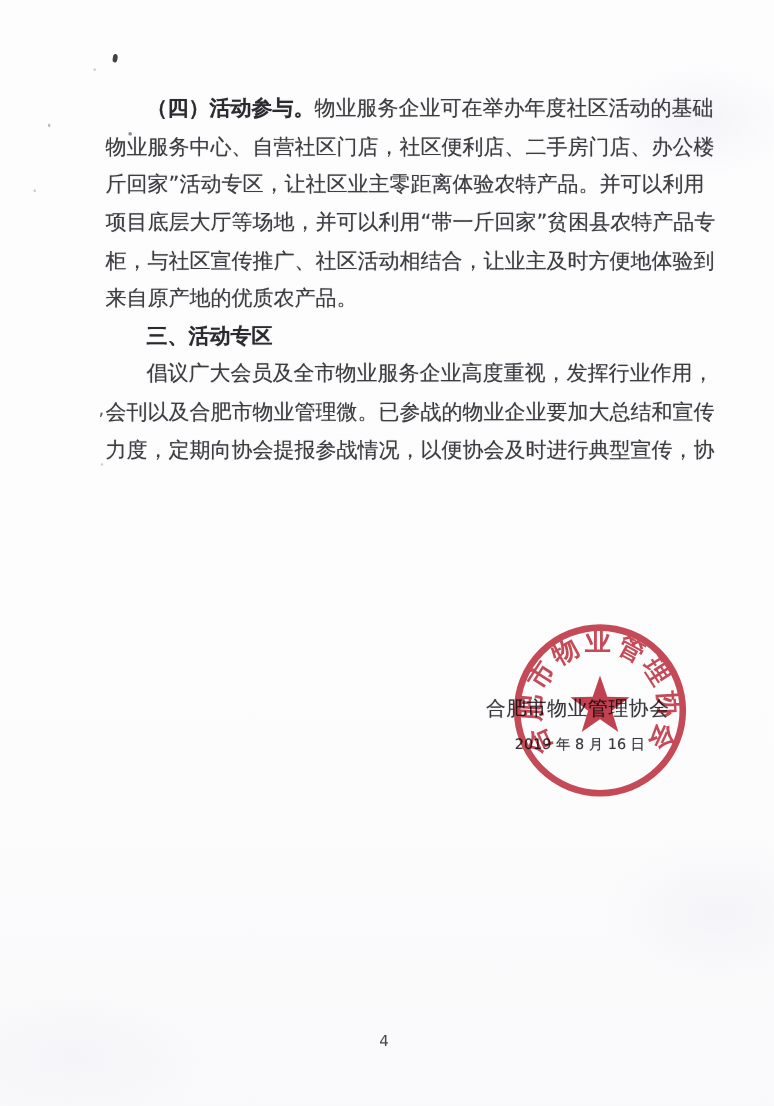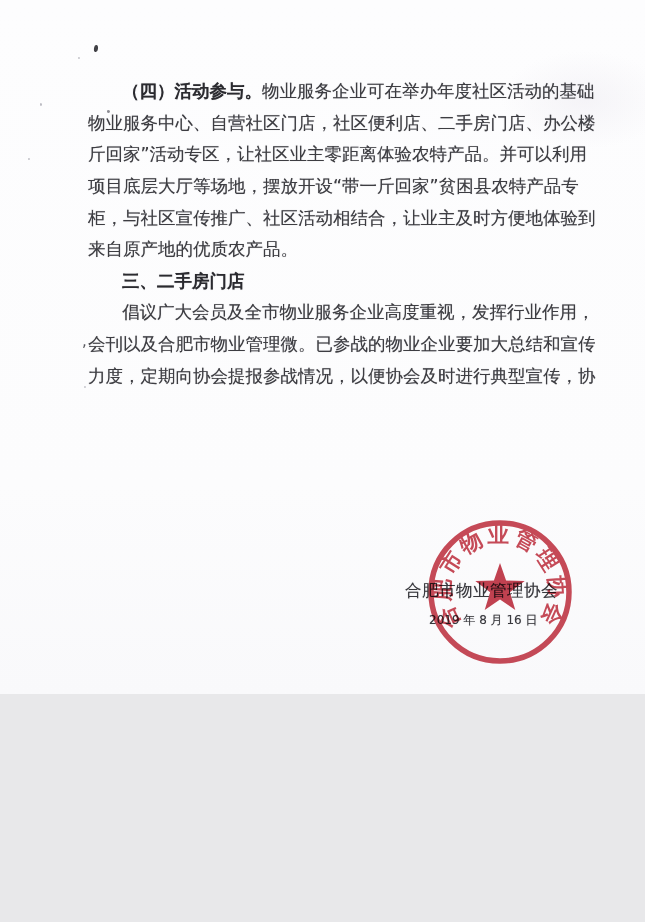--- a/index.html
+++ b/index.html
@@ -1,18 +1,18 @@
 <!DOCTYPE html>
 <html lang="zh"><head>
 <meta charset="utf-8">
 <style>
   html,body{margin:0;padding:0;background:#e8e8ea;}
   .page{
     position:relative;
-    width:645px;height:694px;
+    width:645px;height:922px;
     margin:0 auto;
     background:
       radial-gradient(ellipse 120px 70px at 585px 100px, rgba(238,236,242,.55) 0%, rgba(238,236,242,0) 70%),
       radial-gradient(ellipse 140px 90px at 600px 760px, rgba(240,238,243,.6) 0%, rgba(240,238,243,0) 70%),
       radial-gradient(ellipse 160px 80px at 60px 880px, rgba(240,238,243,.5) 0%, rgba(240,238,243,0) 70%),
       linear-gradient(180deg,#fdfdfe 0%, #fcfcfd 70%, #f9f9fb 100%);
     overflow:hidden;
     font-family:"DejaVu Sans","Liberation Sans",sans-serif;
   }
   .text-block{
@@ -71,24 +71,24 @@
 </style>
 </head>
 <body>
 
 <div class="page">
 
   <div class="text-block">
     <div class="line indent"><span class="b">（四）活动参与。</span><span>物业服务企业可在举办年度社区活动的基础</span></div>
     <div class="line"><span>物业服务中心、自营社区门店，社区便利店、二手房门店、办公楼</span></div>
     <div class="line"><span>斤回家”活动专区，让社区业主零距离体验农特产品。并可以利用</span></div>
-    <div class="line"><span>项目底层大厅等场地，摆放开设“带一斤回家”贫困县农特产品专</span></div>
+    <div class="line"><span>项目底层大厅等场地，并可以利用“带一斤回家”贫困县农特产品专</span></div>
     <div class="line"><span>柜，与社区宣传推广、社区活动相结合，让业主及时方便地体验到</span></div>
     <div class="line end"><span>来自原产地的优质农产品。</span></div>
-    <div class="line end indent"><span class="b">三、二手房门店</span></div>
+    <div class="line end indent"><span class="b">三、活动专区</span></div>
     <div class="line indent"><span>倡议广大会员及全市物业服务企业高度重视，发挥行业作用，</span></div>
     <div class="line"><span>会刊以及合肥市物业管理微。已参战的物业企业要加大总结和宣传</span></div>
     <div class="line"><span>力度，定期向协会提报参战情况，以便协会及时进行典型宣传，协</span></div>
   </div>
 
   <div class="sig-org">合肥市物业管理协会</div>
   <div class="sig-date">2019 年 8 月 16 日</div>
 
   <svg class="seal" viewBox="-85 -85 170 170" xmlns="http://www.w3.org/2000/svg">
     <circle cx="0" cy="0" r="69" fill="none" stroke-width="5.5" stroke="#c43b49"></circle>

